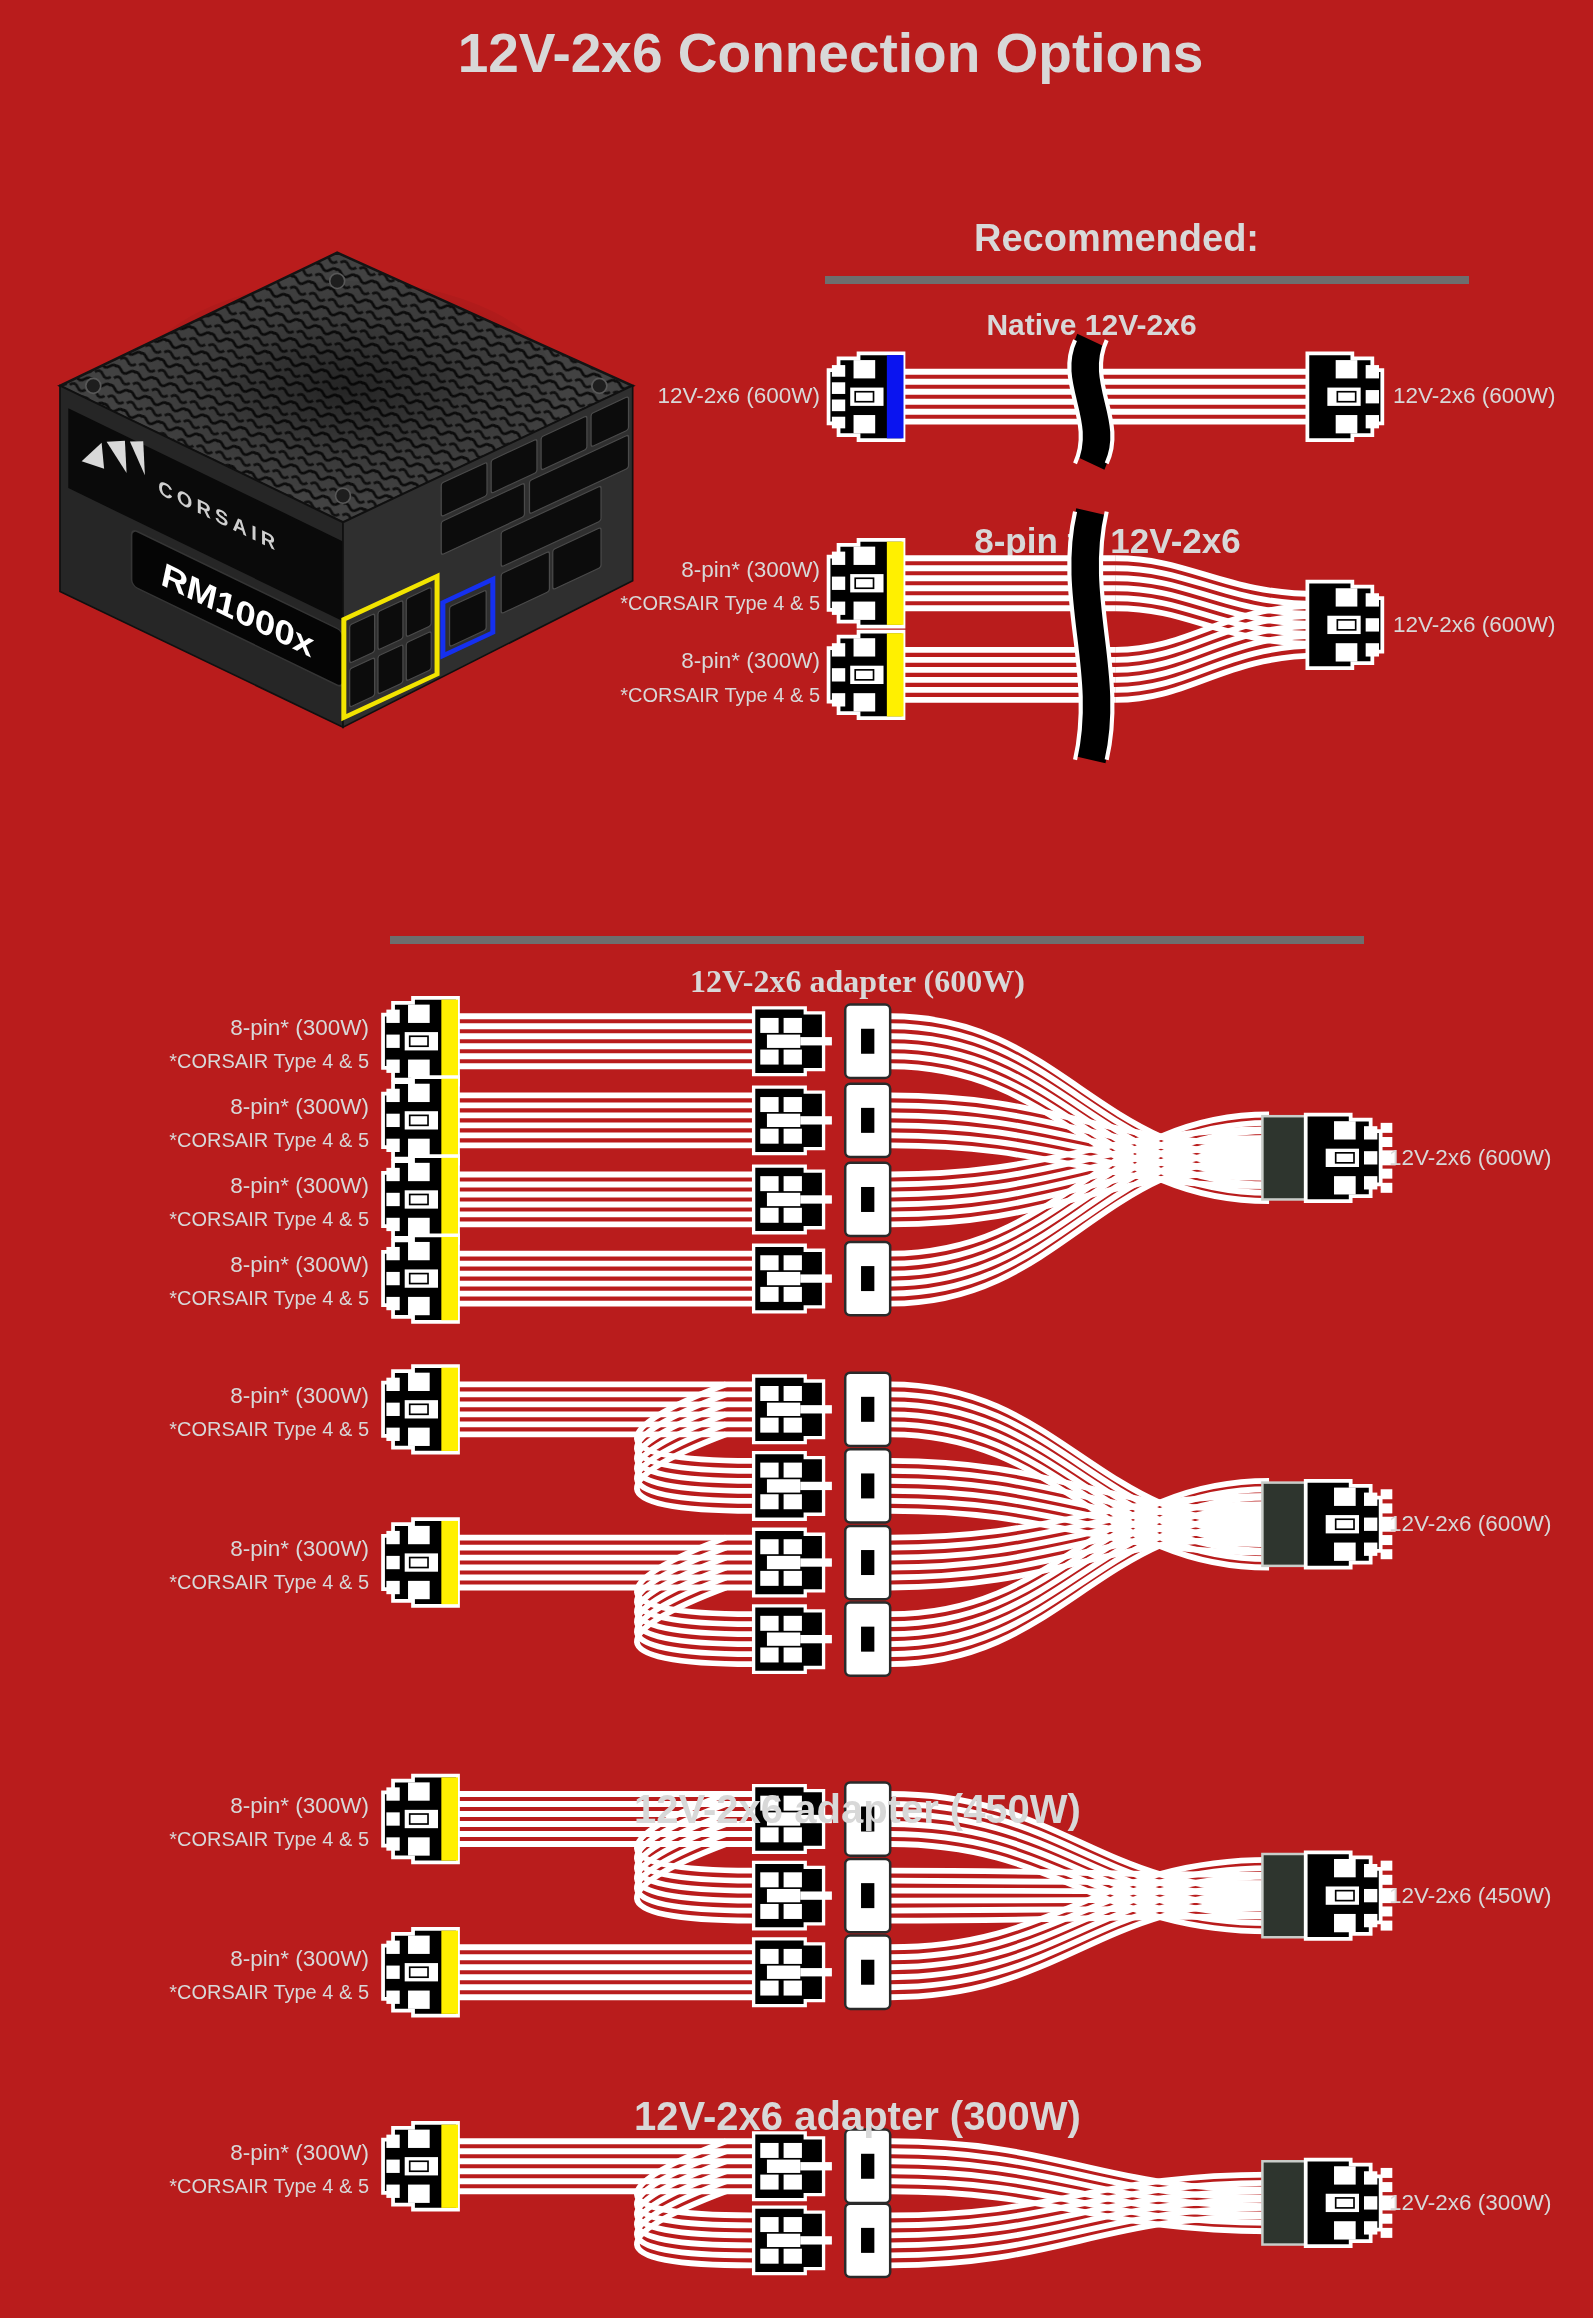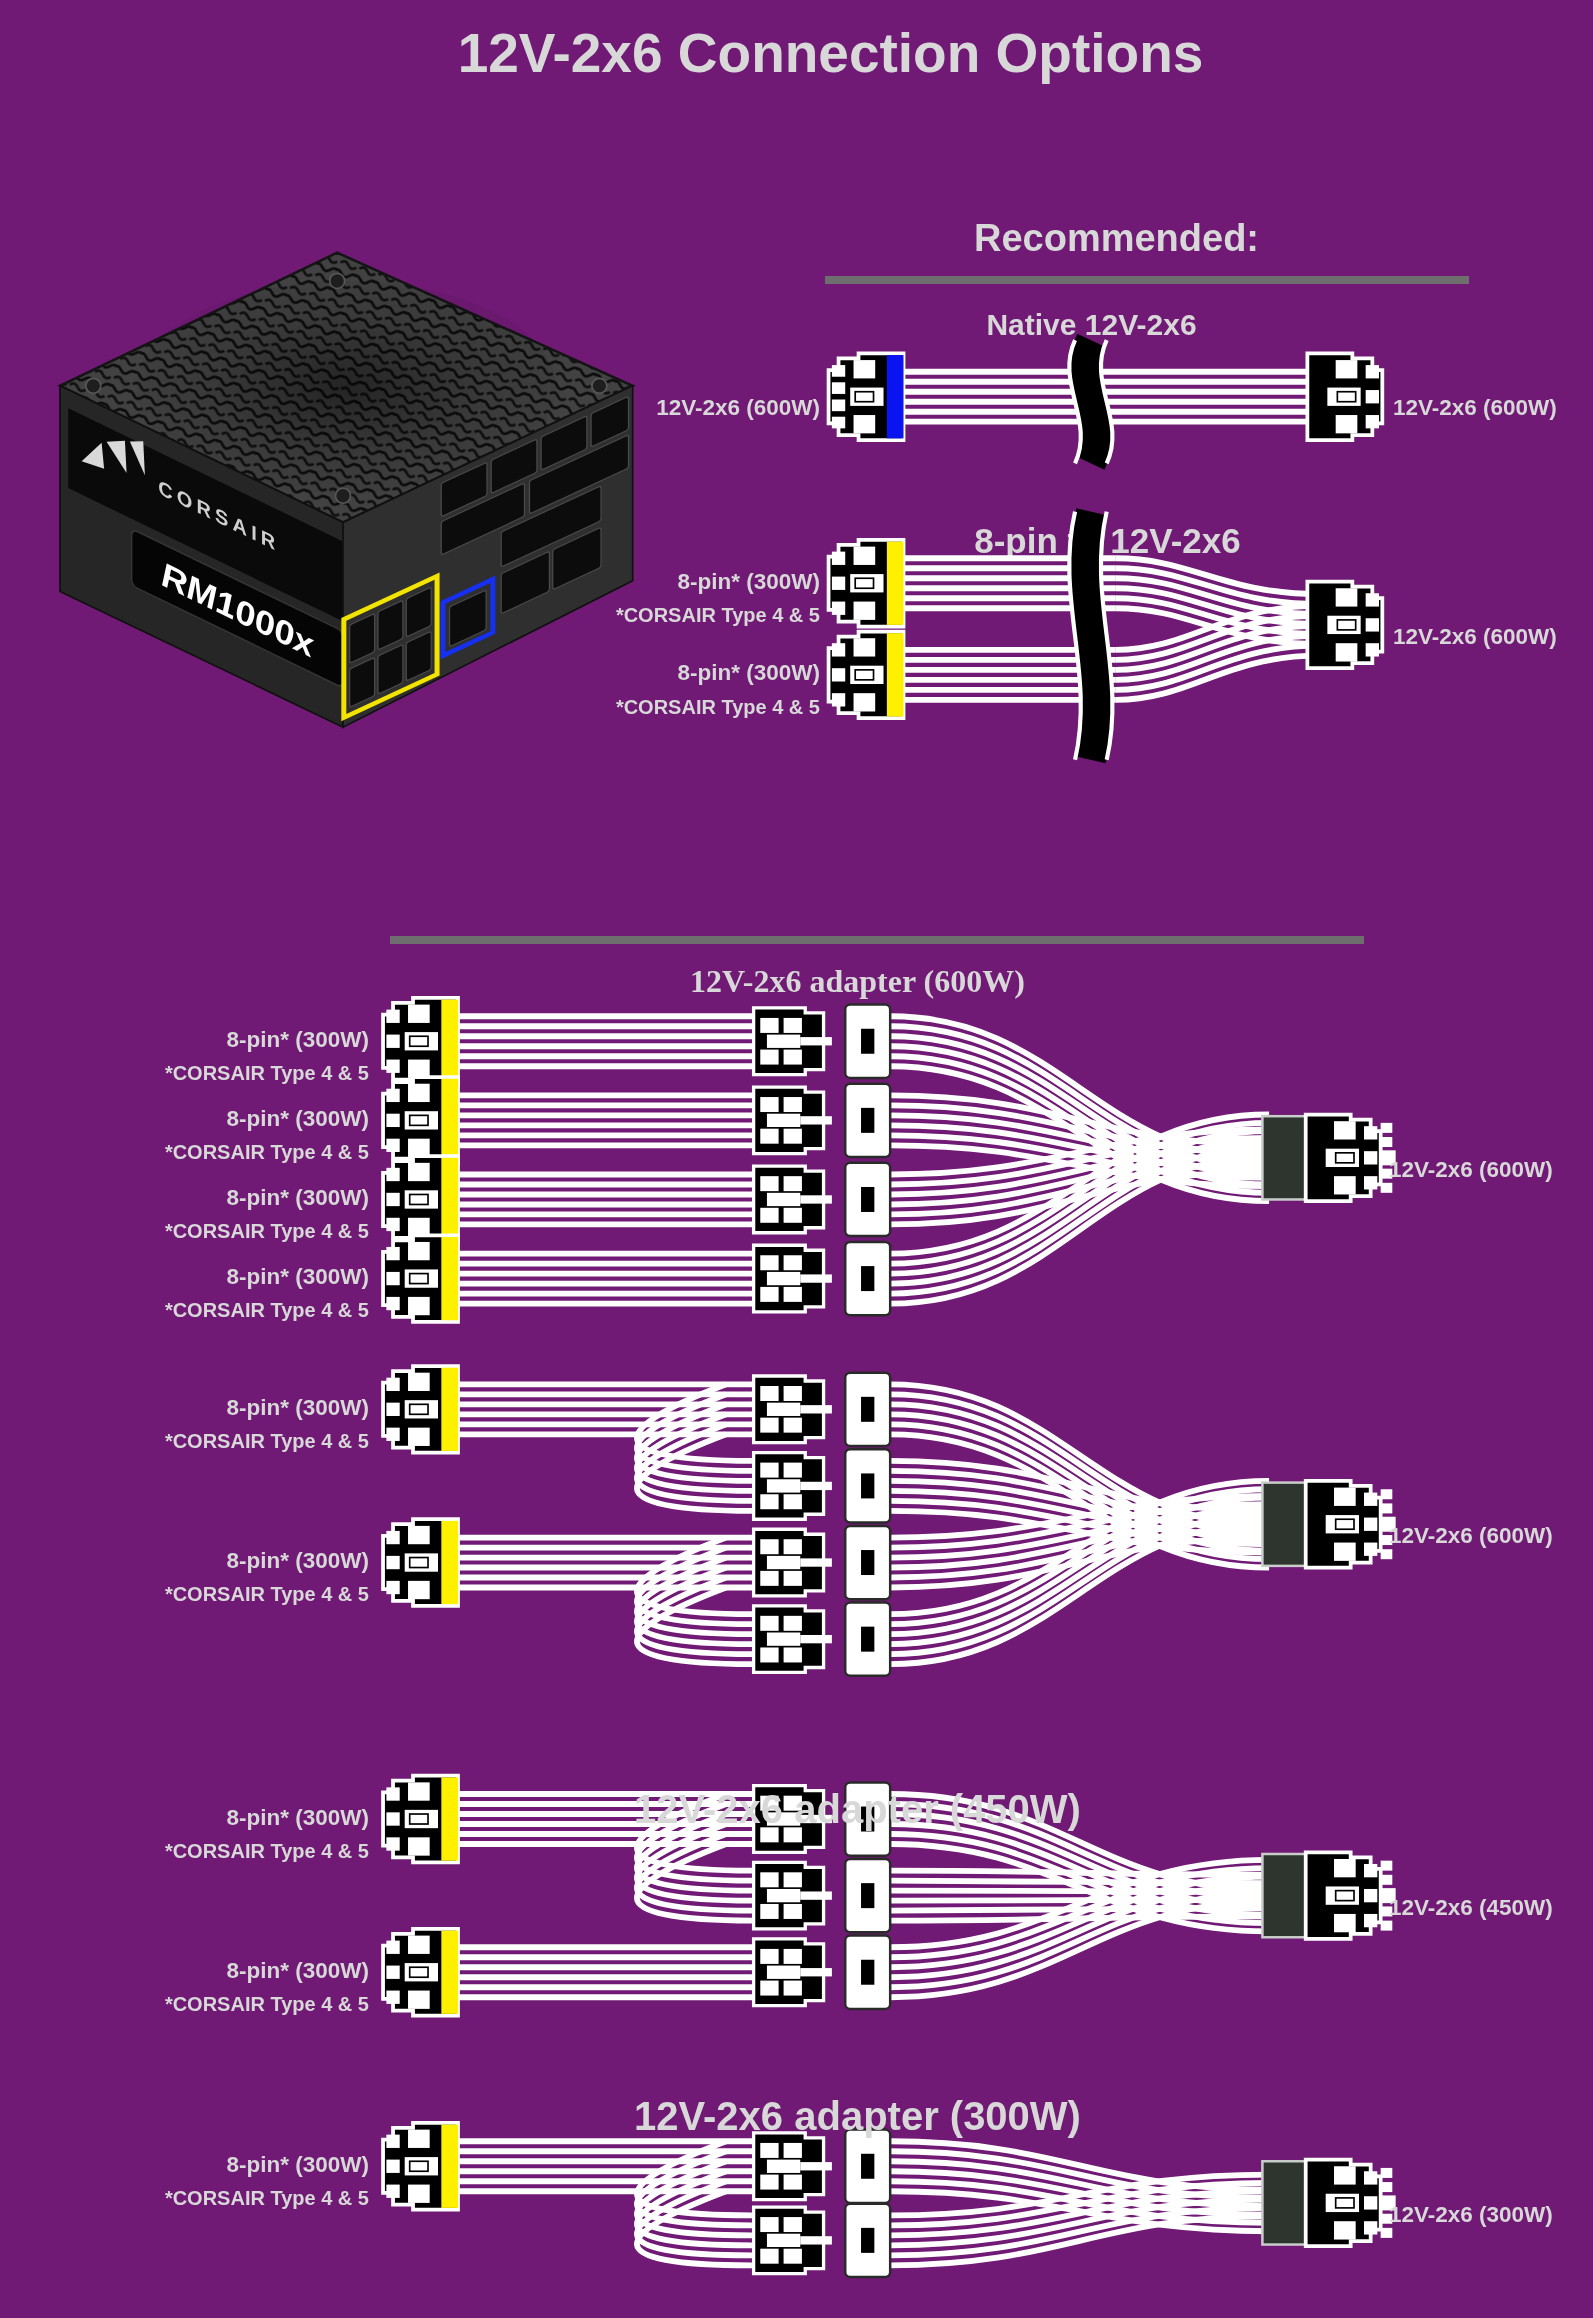--- a/index.html
+++ b/index.html
@@ -1,22 +1,22 @@
 <!DOCTYPE html>
 <html style="font-size:13.3px"><head>
 <meta charset="utf-8">
 <style>
   html,body{margin:0;padding:0;background:#000;}
   #canvas{
-    position:relative;width:1593px;height:2319px;background:#701a75;overflow:hidden;
+    position:relative;width:1593px;height:2319px;background:#b91c1c;overflow:hidden;
     font-family:"Liberation Sans","DejaVu Sans",sans-serif;color:#D8D8D8;
   }
   .heading{position:absolute;font-weight:bold;text-align:center;white-space:nowrap;line-height:1.12;color:#D8D8D8;}
   .rule{position:absolute;height:7.5px;background:#6E6E6E;}
-  .lbl{position:absolute;font-weight:bold;color:#D8D8D8;white-space:nowrap;line-height:1;margin-top:12px;}
+  .lbl{position:absolute;font-weight:normal;color:#D8D8D8;white-space:nowrap;line-height:1;}
   .lbl-main{font-size:22.5px;}
   .lbl-sub{font-size:20px;}
   .lbl-right{font-size:22.5px;}
   .lbl-leftbox{text-align:right;transform:translateY(-50%);}
   .lbl-rightbox{transform:translateY(-50%);}
   svg{position:absolute;left:0;top:0;}
 </style>
 </head>
 <body>
 

